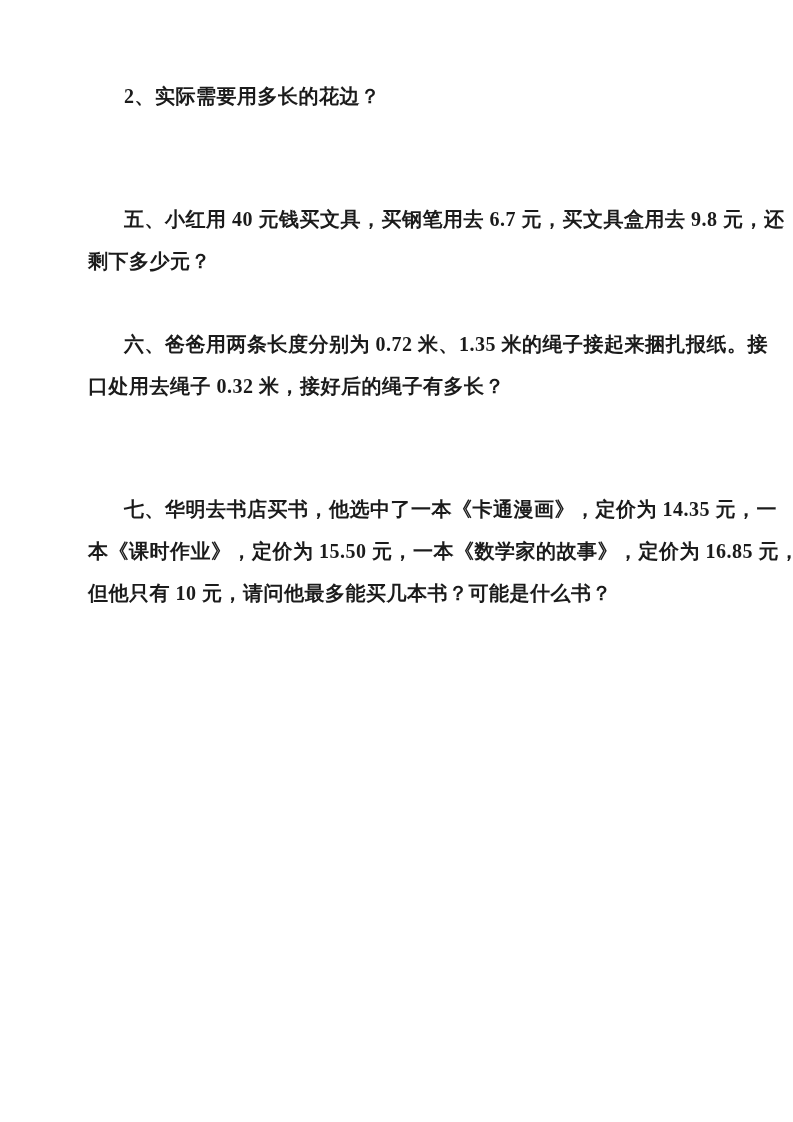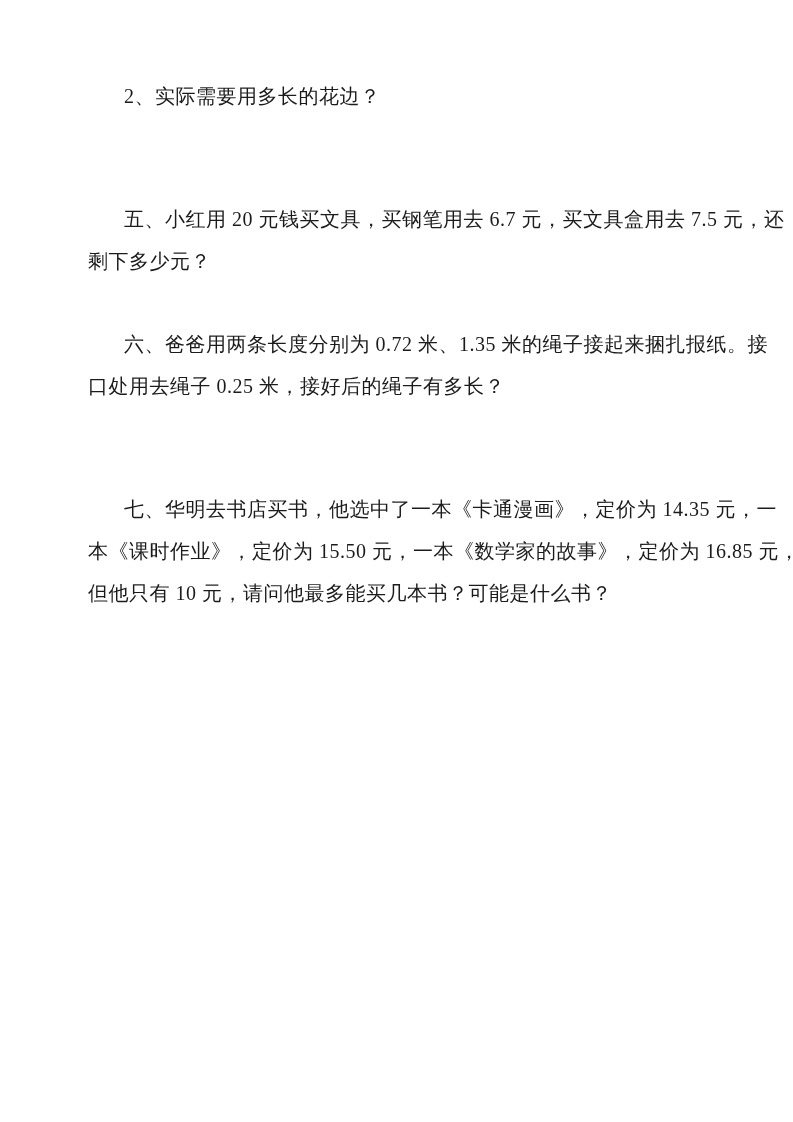--- a/index.html
+++ b/index.html
@@ -14,20 +14,21 @@
     font-family: "Liberation Serif", "DejaVu Serif", serif;
     overflow: hidden;
   }
   .page {
     position: absolute;
     top: 0;
     left: 0;
     width: 793px;
     height: 1122px;
     background: #ffffff;
+    font-weight: bold;
   }
   .doc {
     position: absolute;
     top: 75px;
     left: 88px;
     width: 626px;
     color: #1b1b1b;
     font-size: 20px;
   }
   .para {
@@ -56,27 +57,27 @@
 <body>
 
 <div class="page">
   <div class="doc">
 
     <div class="para q2">
       <div class="line first last">2、实际需要用多长的花边？</div>
     </div>
 
     <div class="para q5">
-      <div class="line first">五、小红用 20 元钱买文具，买钢笔用去 6.7 元，买文具盒用去 7.5 元，还</div>
+      <div class="line first">五、小红用 40 元钱买文具，买钢笔用去 6.7 元，买文具盒用去 9.8 元，还</div>
       <div class="line last">剩下多少元？</div>
     </div>
 
     <div class="para q6">
       <div class="line first">六、爸爸用两条长度分别为 0.72 米、1.35 米的绳子接起来捆扎报纸。接</div>
-      <div class="line last">口处用去绳子 0.25 米，接好后的绳子有多长？</div>
+      <div class="line last">口处用去绳子 0.32 米，接好后的绳子有多长？</div>
     </div>
 
     <div class="para q7">
       <div class="line first">七、华明去书店买书，他选中了一本《卡通漫画》，定价为 14.35 元，一</div>
       <div class="line">本《课时作业》，定价为 15.50 元，一本《数学家的故事》，定价为 16.85 元，</div>
       <div class="line last">但他只有 10 元，请问他最多能买几本书？可能是什么书？</div>
     </div>
 
   </div>
 </div>

